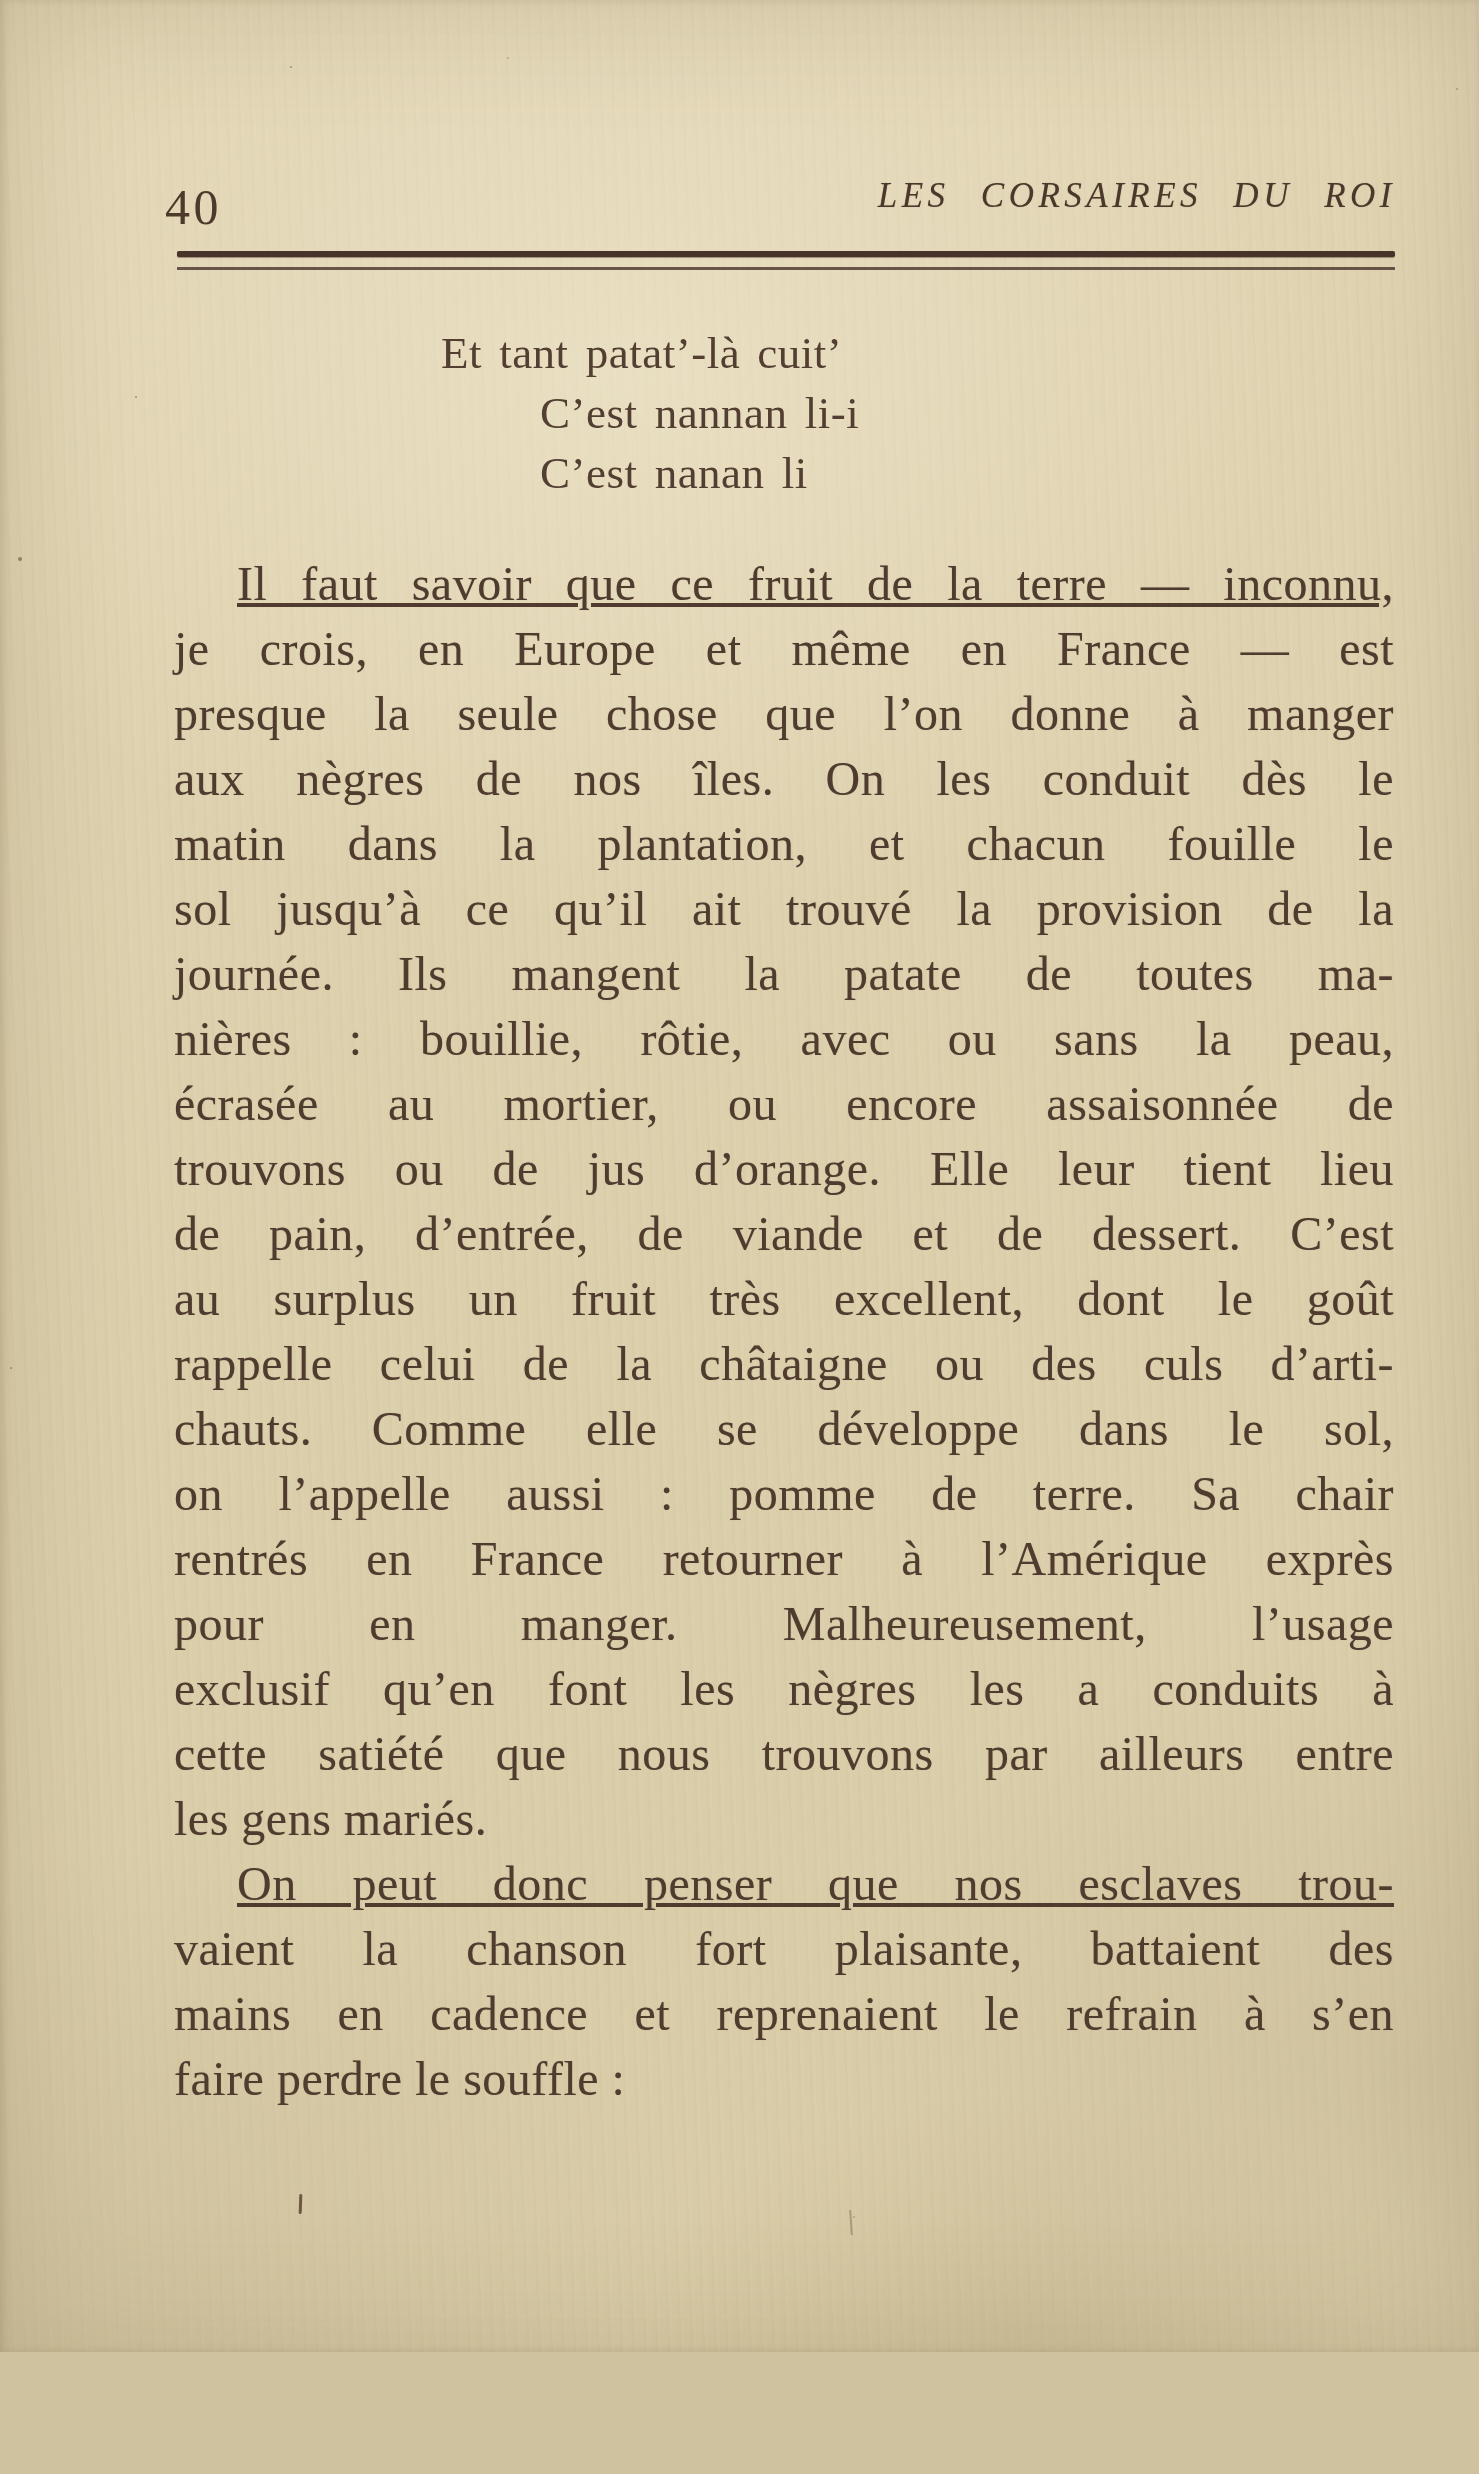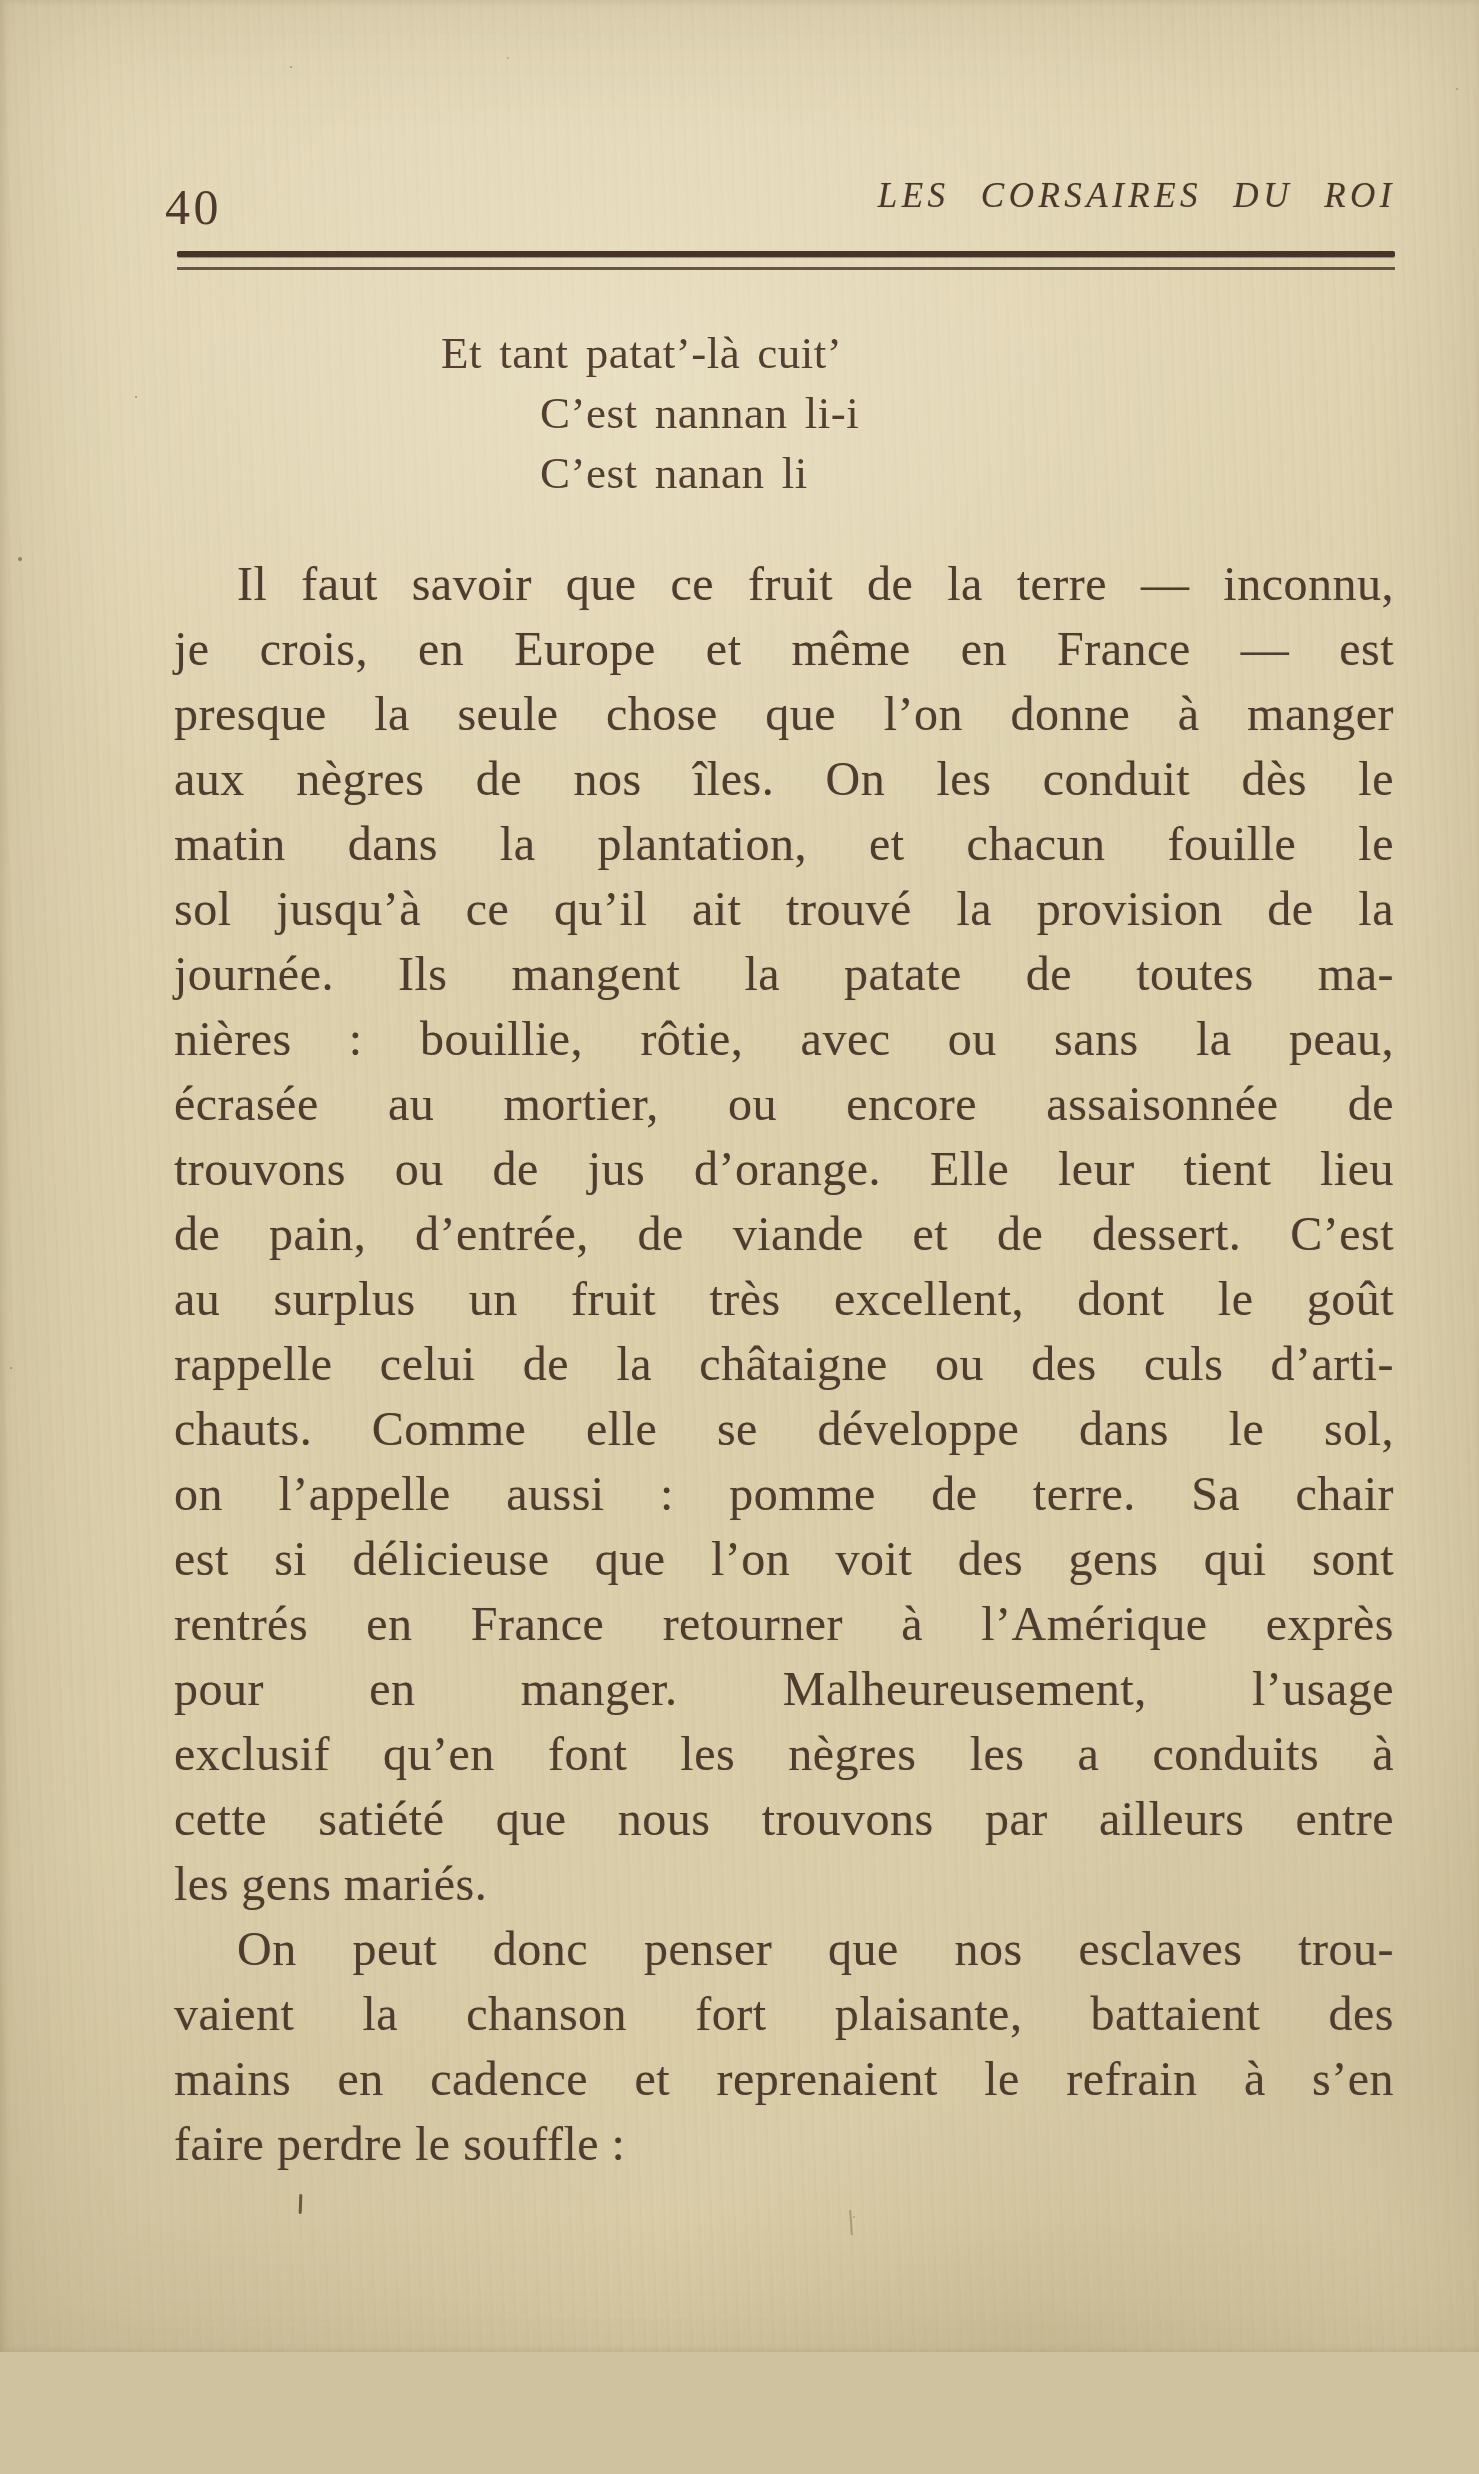--- a/index.html
+++ b/index.html
@@ -91,21 +91,21 @@
     line-height: 65px;
     letter-spacing: 0.5px;
     color: #4f3c2f;
     text-shadow: 0 0 0.9px rgba(79,60,47,.3);
   }
   .body-text .bline {
     height: 65px;
     text-align: justify;
     text-align-last: justify;
   }
-  .body-text .bline.indent { padding-left: 63px; }
+  .body-text .bline.indent { padding-left: 63px; text-decoration: underline; }
   .body-text .bline.last {
     text-align: left;
     text-align-last: left;
   }
 
   
   .specks {
     position: absolute;
     left: 0; top: 0;
     width: 3.6px; height: 3.6px;
@@ -168,21 +168,20 @@
       <div class="bline">sol jusqu’à ce qu’il ait trouvé la provision de la</div>
       <div class="bline">journée. Ils mangent la patate de toutes ma-</div>
       <div class="bline">nières : bouillie, rôtie, avec ou sans la peau,</div>
       <div class="bline">écrasée au mortier, ou encore assaisonnée de</div>
       <div class="bline">trouvons ou de jus d’orange. Elle leur tient lieu</div>
       <div class="bline">de pain, d’entrée, de viande et de dessert. C’est</div>
       <div class="bline">au surplus un fruit très excellent, dont le goût</div>
       <div class="bline">rappelle celui de la châtaigne ou des culs d’arti-</div>
       <div class="bline">chauts. Comme elle se développe dans le sol,</div>
       <div class="bline">on l’appelle aussi : pomme de terre. Sa chair</div>
-      <div class="bline">est si délicieuse que l’on voit des gens qui sont</div>
       <div class="bline">rentrés en France retourner à l’Amérique exprès</div>
       <div class="bline">pour en manger. Malheureusement, l’usage</div>
       <div class="bline">exclusif qu’en font les nègres les a conduits à</div>
       <div class="bline">cette satiété que nous trouvons par ailleurs entre</div>
       <div class="bline last">les gens mariés.</div>
       <div class="bline indent">On peut donc penser que nos esclaves trou-</div>
       <div class="bline">vaient la chanson fort plaisante, battaient des</div>
       <div class="bline">mains en cadence et reprenaient le refrain à s’en</div>
       <div class="bline last">faire perdre le souffle :</div>
     </div>

